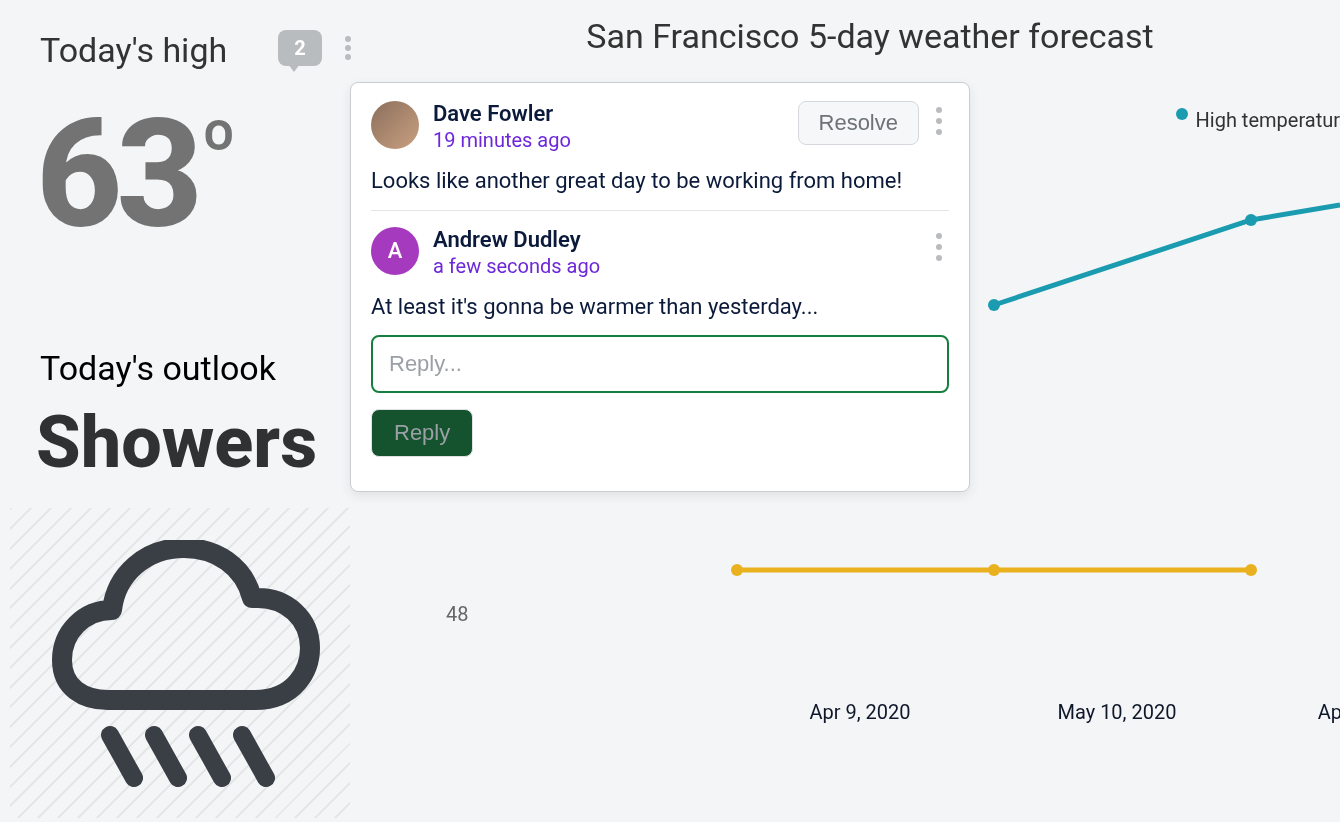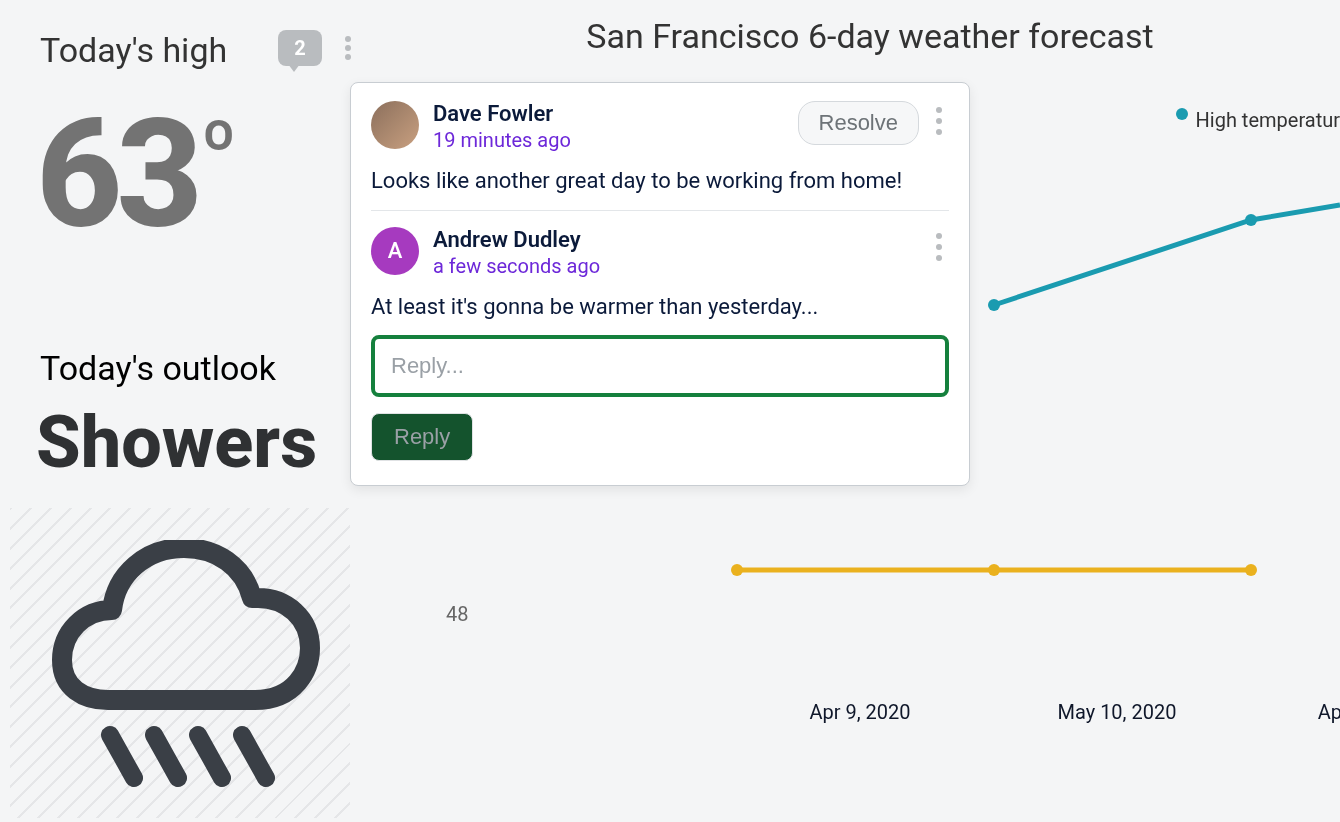--- a/index.html
+++ b/index.html
@@ -83,45 +83,45 @@
   .legend-dot {
     width:12px; height:12px; border-radius:50%; background:#1a9bb0;
     display:inline-block;
   }
 
   
   .popover {
     position:absolute; left:350px; top:82px; width:620px;
     background:#fff; border:1px solid #c8cdd2; border-radius:8px;
     box-shadow: 0 4px 12px rgba(0,0,0,.08);
-    padding: 18px 20px 24px 20px;
+    padding: 18px 20px 34px 20px;
   }
   .comment { display:flex; gap:14px; padding-bottom:14px; }
   .comment + .comment { border-top:1px solid #e3e6e9; padding-top:16px; }
   .avatar { width:48px; height:48px; border-radius:50%; flex:0 0 48px; }
   .avatar.photo { background: linear-gradient(135deg,#8b6f5c,#c9a080); }
   .avatar.letter {
     background:#a63abf; color:#fff; font-size:22px; font-weight:500;
     display:flex; align-items:center; justify-content:center;
   }
   .comment-main { flex:1; }
   .comment-head { display:flex; align-items:flex-start; }
   .comment-name { font-size:22px; font-weight:600; color:#0b1a3a; }
   .comment-time { font-size:20px; color:#6d28d9; margin-top:2px; }
   .comment-body { font-size:22px; color:#0b1a3a; margin-top:8px; line-height:1.35; margin-left:-62px; padding-top:6px; }
   .comment .actions { margin-left:auto; display:flex; gap:10px; align-items:flex-start; }
   .resolve-btn {
     border:1px solid #d5d9dd; background:#f6f7f8; color:#6d7377;
-    font-size:22px; border-radius:17px; padding:8px 20px;
+    font-size:22px; border-radius:8px; padding:8px 20px;
   }
   .c-kebab { width:20px; height:40px; display:flex; flex-direction:column; justify-content:center; gap:5px; align-items:center;}
   .c-kebab span { width:6px; height:6px; border-radius:50%; background:#b9bcbf; }
 
   .reply-input {
-    width:100%; border:4px solid #15803d; border-radius:8px;
+    width:100%; border:2px solid #15803d; border-radius:8px;
     padding:14px 16px; font-size:22px; color:#333; background:#fff;
     outline:none;
   }
   .reply-input::placeholder { color:#9aa0a6; }
   .reply-btn {
     margin-top:16px; border:1px solid #e0e2e4; background:#14532d; color:#9aa0a6;
     font-size:22px; border-radius:8px; padding:10px 22px;
   }
 </style>
 </head>
@@ -153,21 +153,21 @@
     <g stroke="#3a3f46" stroke-width="18" stroke-linecap="round">
       <line x1="60" y1="195" x2="84" y2="238"></line>
       <line x1="104" y1="195" x2="128" y2="238"></line>
       <line x1="148" y1="195" x2="172" y2="238"></line>
       <line x1="192" y1="195" x2="216" y2="238"></line>
     </g>
   </svg>
 </div>
 
 <div class="chart-area">
-  <div class="chart-title">San Francisco 6-day weather forecast</div>
+  <div class="chart-title">San Francisco 5-day weather forecast</div>
 
   <svg class="chart-svg" viewBox="0 0 960 720">
 
     <polyline points="357,510 614,510 871,510" fill="none" stroke="#eab11e" stroke-width="5"></polyline>
     <circle cx="357" cy="510" r="6" fill="#eab11e"></circle>
     <circle cx="614" cy="510" r="6" fill="#eab11e"></circle>
     <circle cx="871" cy="510" r="6" fill="#eab11e"></circle>
 
     <polyline points="614,245 871,160 960,145" fill="none" stroke="#1a9bb0" stroke-width="5"></polyline>
     <circle cx="614" cy="245" r="6" fill="#1a9bb0"></circle>

